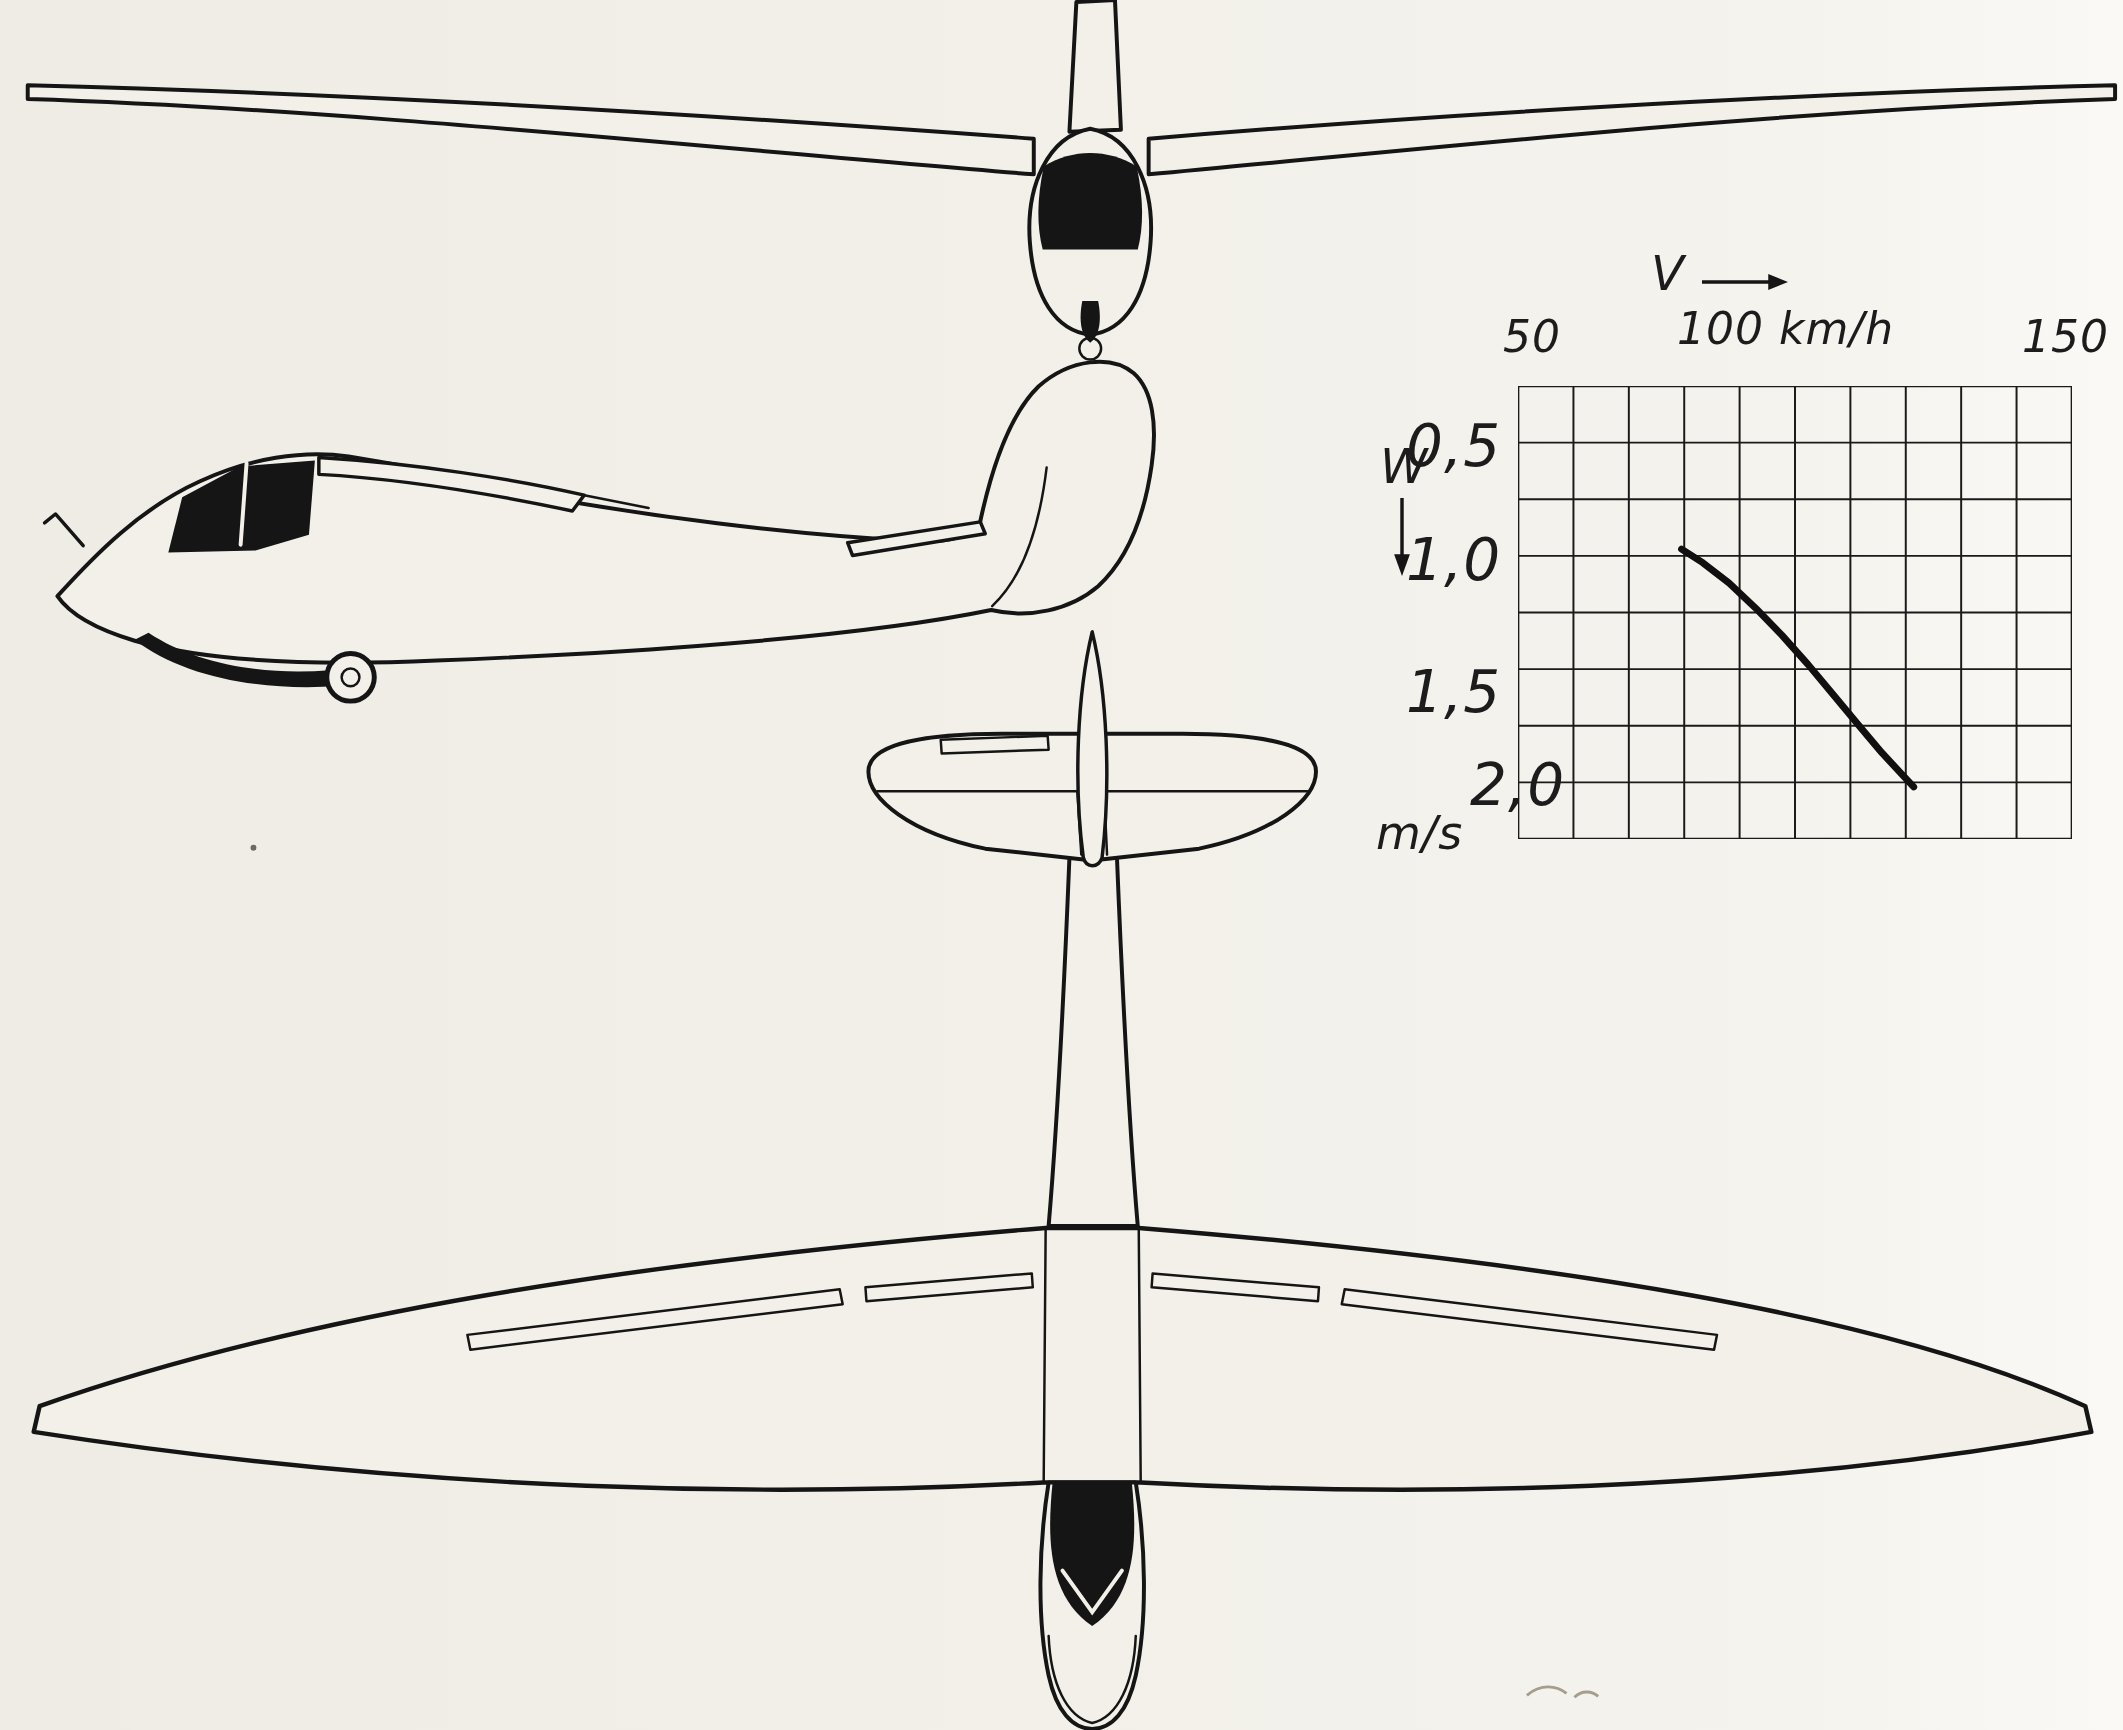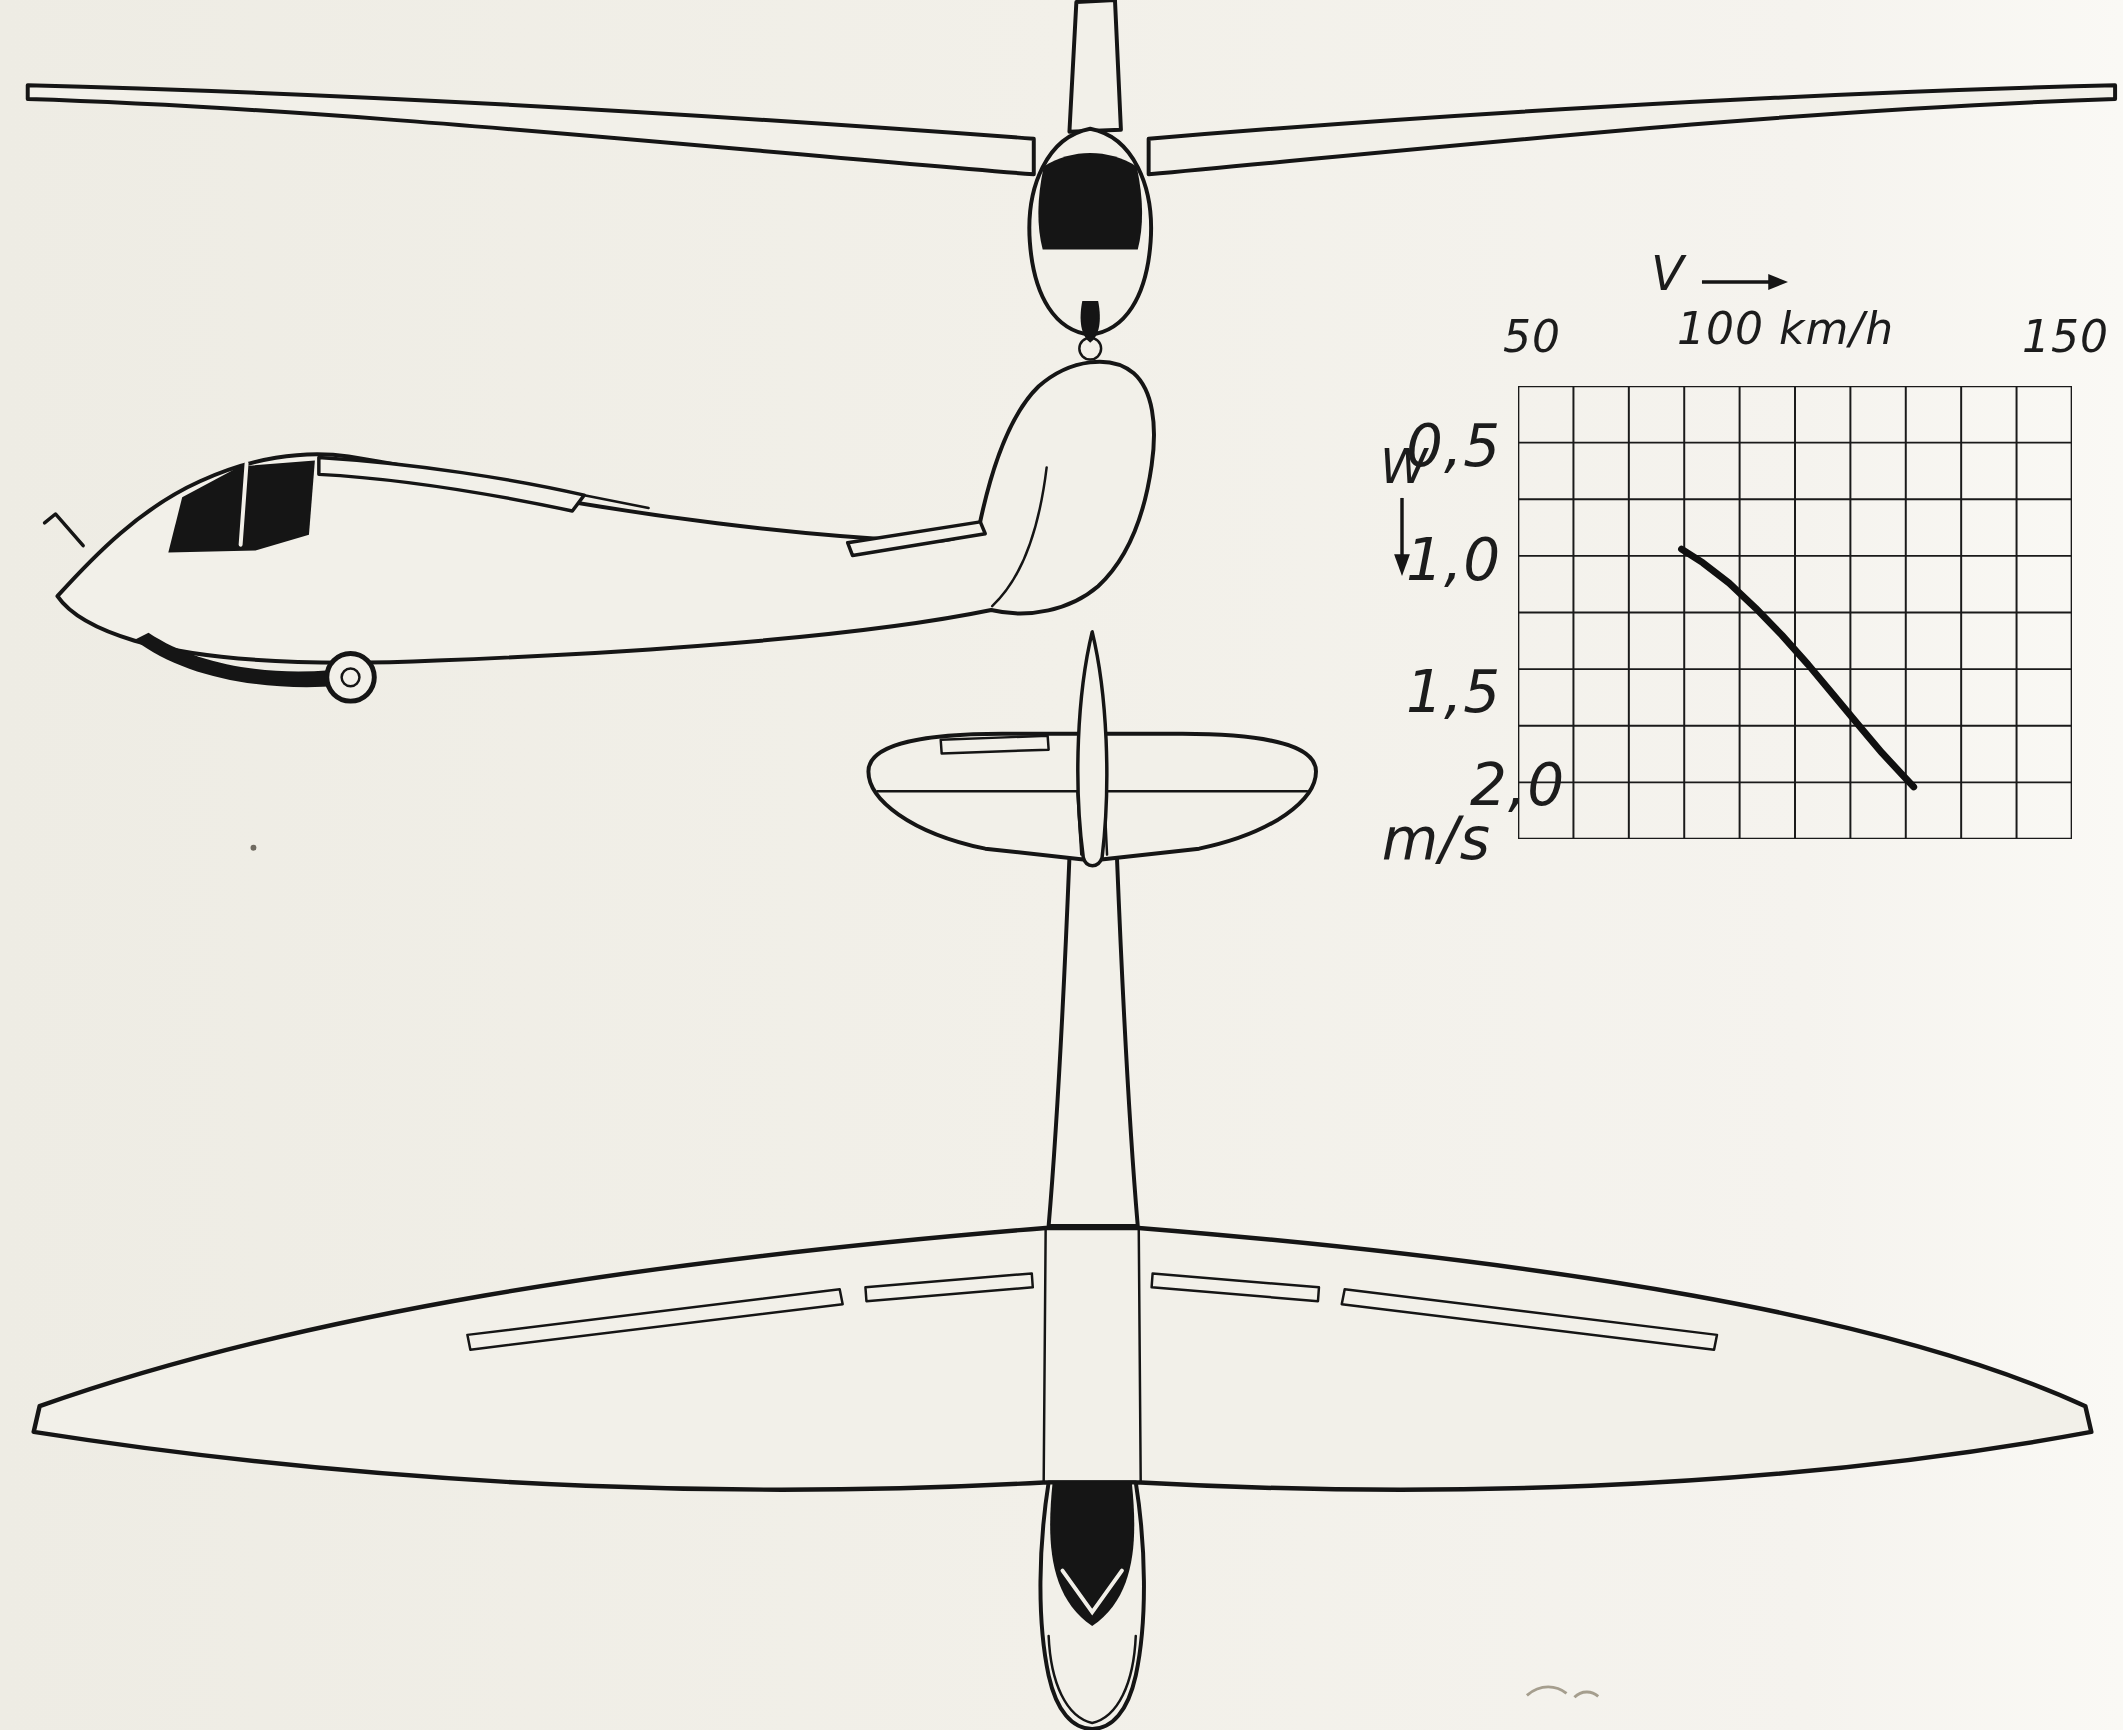--- a/index.html
+++ b/index.html
@@ -13,21 +13,21 @@
   .heavy{stroke-width:4.5}
   .thin{fill:none;stroke:#151515;stroke-width:2.5;stroke-linecap:round;stroke-linejoin:round}
   .ink{fill:#151515;stroke:none}
   .paperline{fill:none;stroke:#f2f0e9;stroke-width:4;stroke-linecap:round}
   .chart{position:absolute;inset:0}
   #polar-svg{position:absolute;left:1518px;top:386px}
   .lbl{position:absolute;font-style:italic;white-space:nowrap;line-height:1;letter-spacing:1px}
   .xtick{font-size:44px;text-align:left}
   .ytick{font-size:58px;text-align:left}
   .axis{font-size:48px}
-  .unit{font-size:58px;text-align:right}
+  .unit{font-size:46px;}
   .arrow{position:absolute}
 </style>
 </head>
 <body>
 
 <svg class="art" width="2124" height="1731" viewBox="0 0 2145 1748">
 
   <g>
     <path class="outline" d="M1087,2 L1126,0 L1132,131 L1080,133 Z"></path>
     <path class="outline" d="M28,86 C350,94 720,116 1044,140 L1044,176 C720,150 350,110 28,100 Z"></path>

